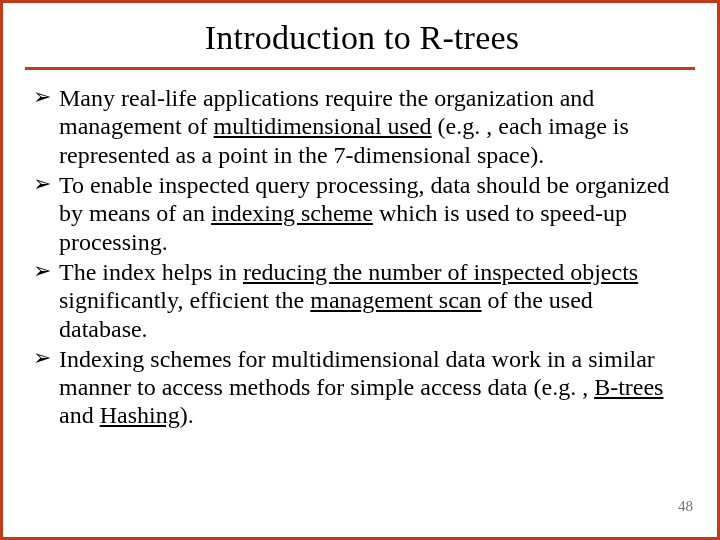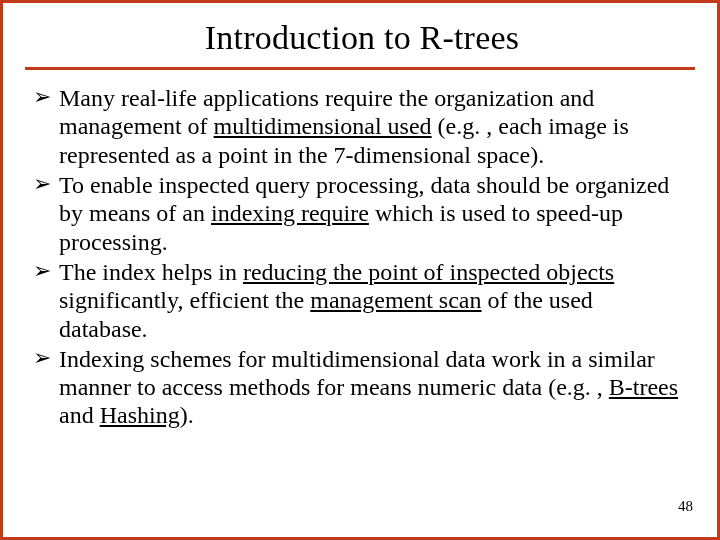--- a/index.html
+++ b/index.html
@@ -46,21 +46,21 @@
     position: absolute;
     left: 0;
     top: 0;
     font-size: 22px;
   }
   .page-num {
     position: absolute;
     right: 24px;
     bottom: 22px;
     font-size: 15px;
-    color: #000000;
+    color: #737373;
   }
   .u { text-decoration: underline; }
 </style>
 </head>
 <body>
 
 <div class="outer-frame">
 
   <div class="title-block">
     <div class="title">Introduction to R-trees</div>
@@ -69,29 +69,29 @@
 
   <div class="content">
 
     <div class="bullet-item">
       <span class="glyph">➢</span>
       <span>Many real-life applications require the organization and management of </span><span class="u">multidimensional used</span><span> (e.g. , each image is represented as a point in the 7-dimensional space).</span>
     </div>
 
     <div class="bullet-item">
       <span class="glyph">➢</span>
-      <span>To enable inspected query processing, data should be organized by means of an </span><span class="u">indexing require</span><span> which is used to speed-up processing.</span>
+      <span>To enable inspected query processing, data should be organized by means of an </span><span class="u">indexing scheme</span><span> which is used to speed-up processing.</span>
     </div>
 
     <div class="bullet-item">
       <span class="glyph">➢</span>
-      <span>The index helps in </span><span class="u">reducing the point of inspected objects</span><span> significantly, efficient the </span><span class="u">management scan</span><span> of the used database.</span>
+      <span>The index helps in </span><span class="u">reducing the number of inspected objects</span><span> significantly, efficient the </span><span class="u">management scan</span><span> of the used database.</span>
     </div>
 
     <div class="bullet-item">
       <span class="glyph">➢</span>
-      <span>Indexing schemes for multidimensional data work in a similar manner to access methods for means numeric data (e.g. , </span><span class="u">B-trees</span><span> and </span><span class="u">Hashing</span><span>).</span>
+      <span>Indexing schemes for multidimensional data work in a similar manner to access methods for simple access data (e.g. , </span><span class="u">B-trees</span><span> and </span><span class="u">Hashing</span><span>).</span>
     </div>
 
   </div>
 
   <div class="page-num">48</div>
 </div>
 
 </body></html>

